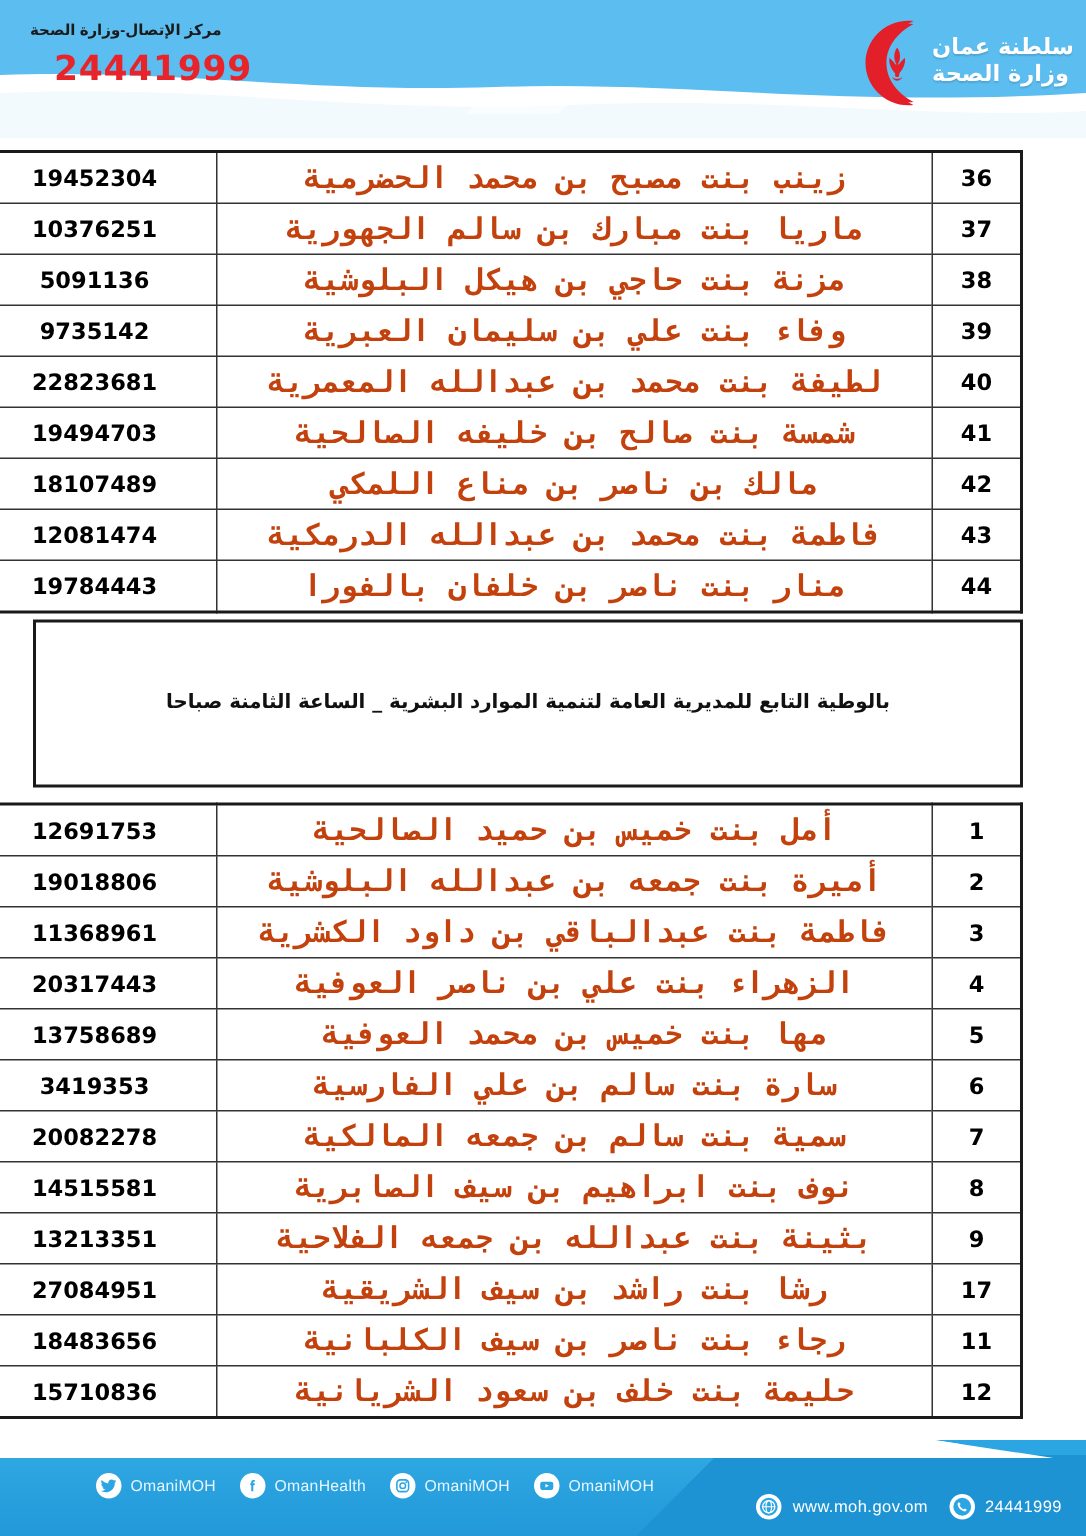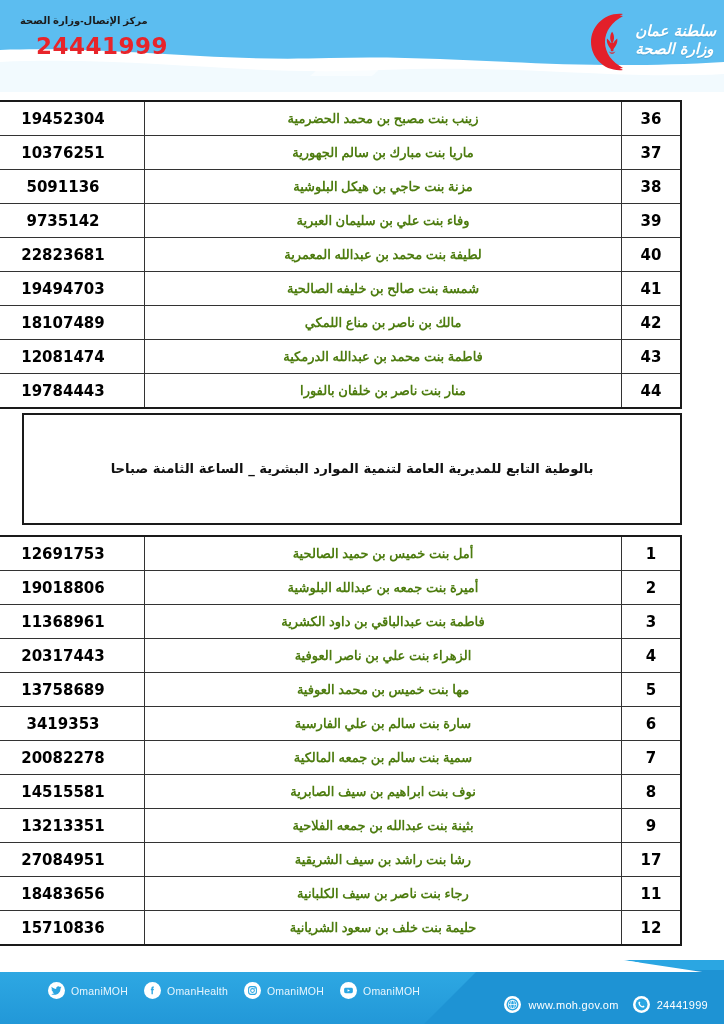--- a/index.html
+++ b/index.html
@@ -98,21 +98,20 @@
     flex-direction: column;
     align-items: flex-end;
     justify-content: space-between;
     color: #ffffff;
     font-size: 15px;
     line-height: 18px;
     font-weight: bold;
     text-shadow: 0 1px 1px rgba(0,0,0,0.12);
     font-family: "DejaVu Sans", sans-serif;
     padding-bottom: 4px;
-    font-style: italic;
   }
   .logo-emblem {
     width: 62px;
     height: 68px;
     position: relative;
   }
 
   
   .sheet {
     position: relative;
@@ -145,25 +144,25 @@
     width: 46px;
     text-align: center;
     font-size: 15px;
     font-weight: bold;
     color: #000000;
     font-family: "DejaVu Sans", sans-serif;
   }
   td.c-name {
     width: 464px;
     text-align: center;
-    font-size: 13px;
-    font-weight: bold;
-    color: #4d7c0f;
+    font-size: 20px;
+    font-weight: bold;
+    color: #c2410c;
     direction: rtl;
-    font-family: Liberation Sans, sans-serif;
+    font-family: Liberation Mono, monospace;
   }
   td.c-id {
     width: 150px;
     text-align: center;
     font-size: 15px;
     font-weight: bold;
     color: #000000;
     direction: ltr;
     font-family: "DejaVu Sans", sans-serif;
   }
@@ -223,21 +222,21 @@
     position: absolute;
     left: 0;
     top: 0;
     width: 724px;
     height: 12px;
     background: #ffffff;
     clip-path: polygon(0 0, 86% 0, 97% 100%, 100% 100%, 100% 0, 100% 0, 100% 100%, 0 100%);
   }
   .social-row {
     position: absolute;
-    left: 48px;
+    left: 64px;
     top: 22px;
     display: flex;
     flex-direction: row;
     align-items: center;
     gap: 16px;
     z-index: 4;
   }
   .social-item {
     display: flex;
     flex-direction: row;

